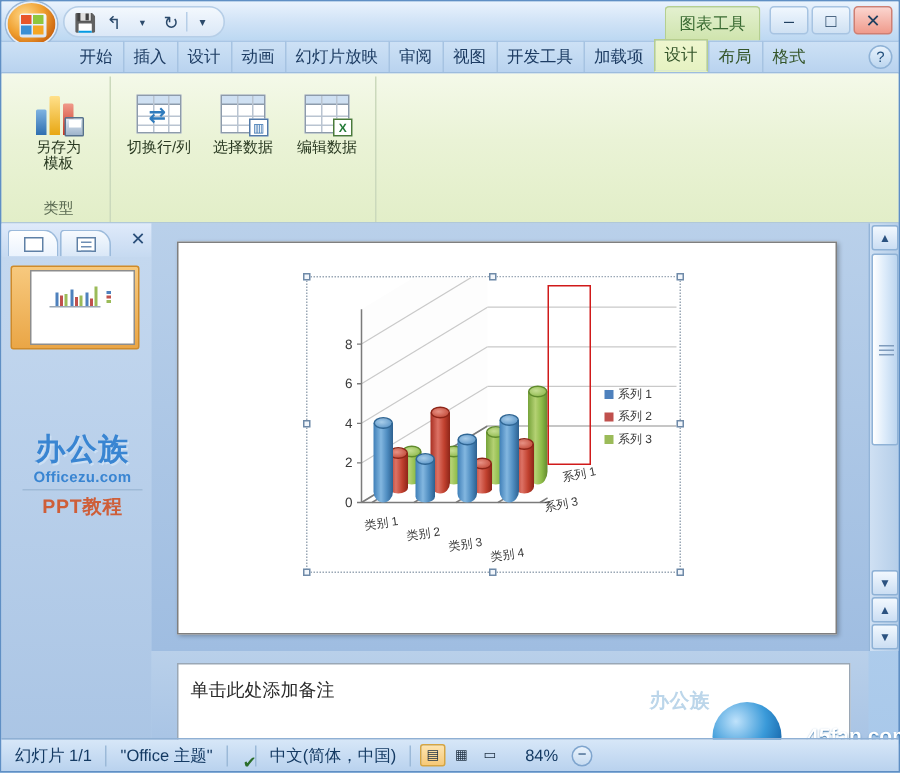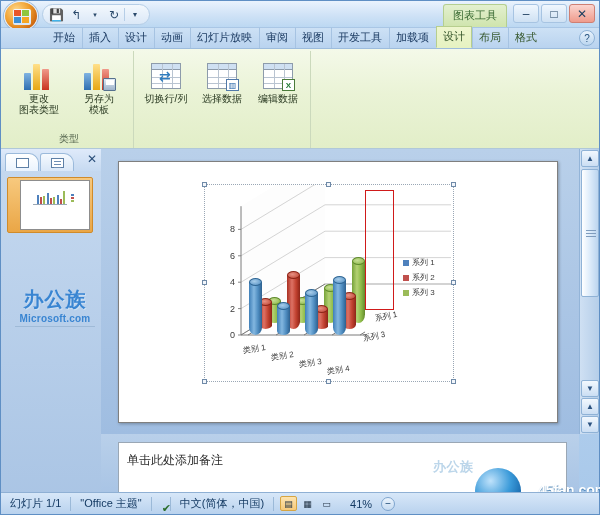--- a/index.html
+++ b/index.html
@@ -411,31 +411,20 @@
       <div class="tab">加载项</div>
       <div class="tab active ctx">设计</div>
       <div class="tab ctx">布局</div>
       <div class="tab ctx">格式</div>
       <div class="help-btn">?</div>
     </div>
 
   <div class="ribbon" id="ribbon">
       <div class="rgroup">
         <div class="rgroup-items">
-          <div class="rbtn wide">
-            <span class="rbtn-ic">
-              <span class="ic-barchart">
-                <i class="bar-b"></i>
-                <i class="bar-y"></i>
-                <i class="bar-r"></i>
-              </span>
-            </span>
-            <span>更改</span>
-            <span>图表类型</span>
-          </div>
           <div class="rbtn wide">
             <span class="rbtn-ic">
               <span class="ic-barchart" style="position:relative">
                 <i class="bar-b"></i>
                 <i class="bar-y"></i>
                 <i class="bar-r"></i>
                 <span class="ic-save-sm"></span>
               </span>
             </span>
             <span>另存为</span>
@@ -517,22 +506,23 @@
             <div class="tmini" style="left:42px;top:10px;width:2px;height:13px;background:#9bbb59"></div>
             <div class="tmini" style="left:12px;top:23px;width:34px;height:1px;background:#9aa7b5"></div>
             <div class="tmini" style="left:50px;top:13px;width:3px;height:2px;background:#4e81bd"></div>
             <div class="tmini" style="left:50px;top:16px;width:3px;height:2px;background:#c0504d"></div>
             <div class="tmini" style="left:50px;top:19px;width:3px;height:2px;background:#9bbb59"></div>
           </div>
         </div>
 
         <div class="watermark">
           <div class="wm-cn">办公族</div>
-          <div class="wm-en">Microsoft.com</div>
+          <div class="wm-en">Officezu.com</div>
           <div class="wm-line"></div>
+          <div class="wm-ppt">PPT教程</div>
         </div>
       </div>
     </div>
 
     <div class="slidearea">
       <div class="slide">
 
         <div class="chartobj">
           <div class="plot" id="plot">
               <svg width="250" height="198" style="position: absolute; left: 0px; top: 0px;">
@@ -686,17 +676,17 @@
     <div class="sb-div"></div>
     <div class="sb-cell"><span class="sb-spell"></span></div>
     <div class="sb-div"></div>
     <div class="sb-cell">中文(简体，中国)</div>
     <div class="sb-div"></div>
     <div class="viewbtns">
       <div class="vbtn active">▤</div>
       <div class="vbtn">▦</div>
       <div class="vbtn">▭</div>
     </div>
-    <div class="sb-cell">41%</div>
+    <div class="sb-cell">84%</div>
     <div class="zoom-out">−</div>
   </div>
 
 </div>
 
 </body></html>

